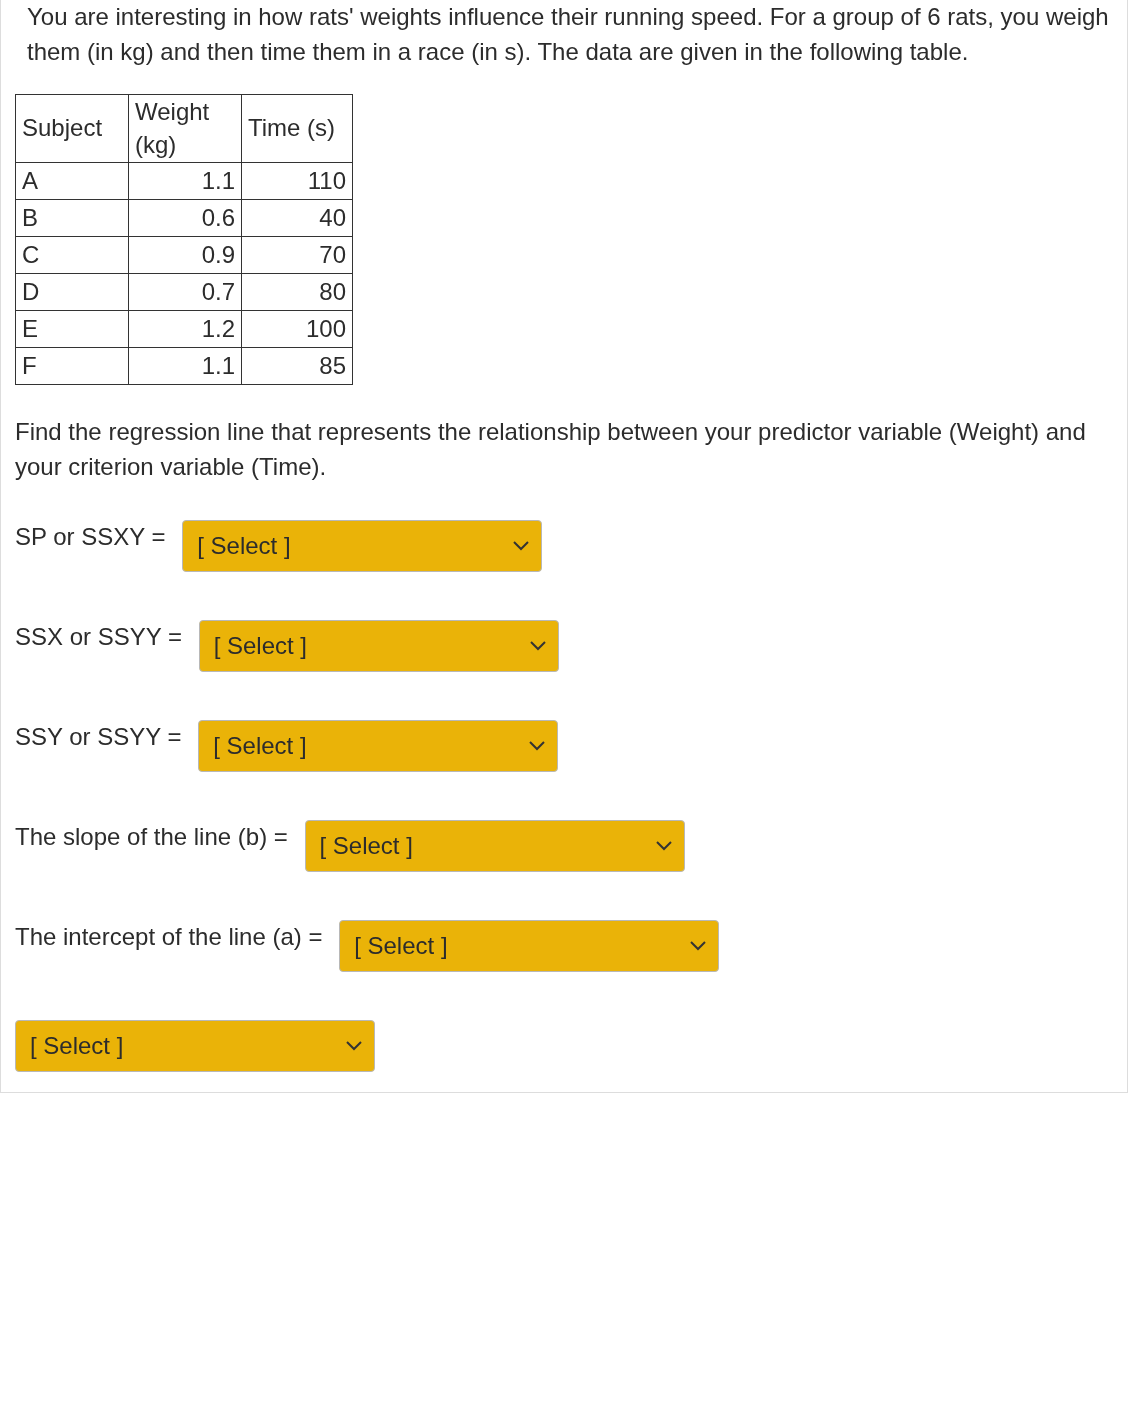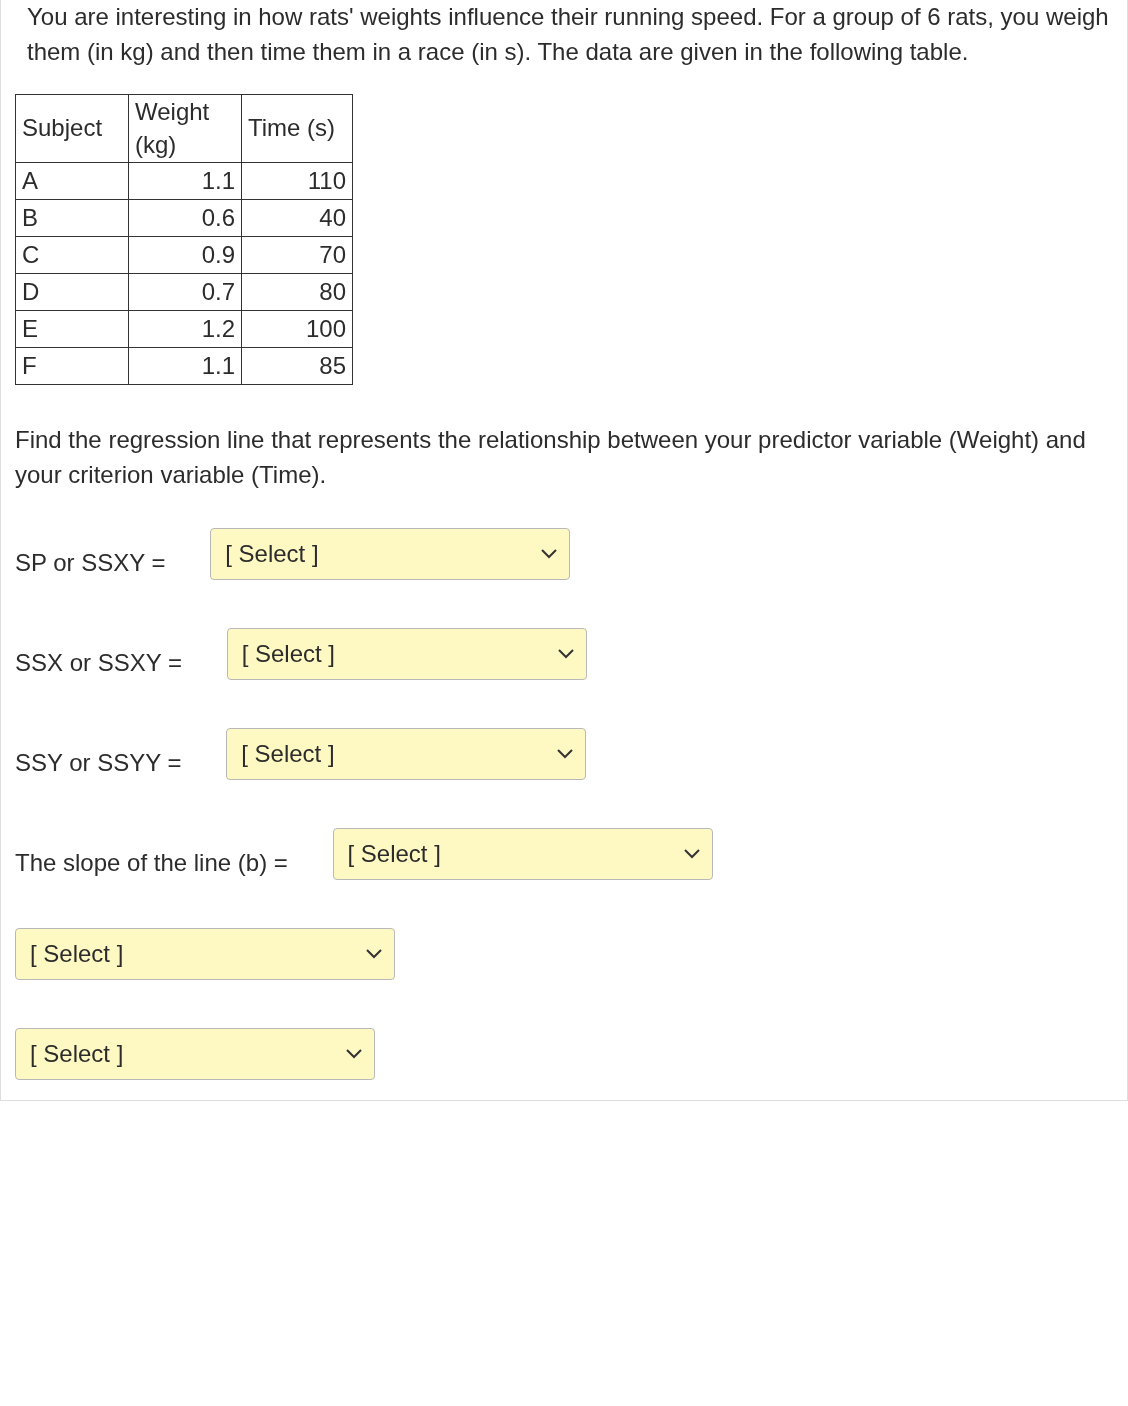--- a/index.html
+++ b/index.html
@@ -17,21 +17,21 @@
     padding: 0 14px 20px 14px;
     border: 1px solid #ddd;
     border-top: none;
   }
   p.intro {
     margin: 0 0 24px 12px;
     padding-top: 0;
   }
   table.data {
     border-collapse: collapse;
-    margin-bottom: 38px;
+    margin-bottom: 30px;
   }
   table.data th, table.data td {
     border: 1px solid #333;
     padding: 0 6px;
     font-weight: 400;
     font-size: 24px;
     line-height: 1.4;
     vertical-align: middle;
     height: 36px;
   }
@@ -41,35 +41,34 @@
   table.data th.hdr-subject { width: 100px; }
   table.data th.hdr-weight  { width: 100px; }
   table.data th.hdr-time    { width: 98px; }
   table.data td.subject { text-align: left; }
   table.data td.num     { text-align: right; }
   p.find {
     margin: 8px 0 36px 0;
   }
   .qrow {
     display: flex;
-    align-items: flex-end;
+    align-items: flex-start;
     margin-bottom: 48px;
-    gap: 28px;
   }
   .qlabel {
     margin-right: 10px;
     white-space: pre;
   }
   .selectwrap {
     position: relative;
     display: inline-flex;
     align-items: center;
     border: 1px solid #b8b8b8;
     border-radius: 4px;
-    background: #fef9c3;
+    background: #eab308;
     height: 52px;
     box-sizing: border-box;
     padding: 0 40px 0 14px;
     font-size: 24px;
     color: #2c2c2c;
     cursor: pointer;
   }
   .selectwrap .placeholder {
     color: #2c2c2c;
   }
@@ -147,21 +146,21 @@
       <span class="placeholder">[ Select ]</span>
       <span class="chev">
         <svg width="16" height="10" viewBox="0 0 16 10">
             <path d="M1 1l7 7 7-7" fill="none" stroke="#333" stroke-width="2"></path>
           </svg>
       </span>
     </div>
   </div>
 
   <div class="qrow">
-    <span class="qlabel">SSX or SSXY = </span>
+    <span class="qlabel">SSX or SSYY = </span>
     <div class="selectwrap w-360">
       <span class="placeholder">[ Select ]</span>
       <span class="chev">
         <svg width="16" height="10" viewBox="0 0 16 10">
             <path d="M1 1l7 7 7-7" fill="none" stroke="#333" stroke-width="2"></path>
           </svg>
       </span>
     </div>
   </div>
 
@@ -183,20 +182,21 @@
       <span class="placeholder">[ Select ]</span>
       <span class="chev">
         <svg width="16" height="10" viewBox="0 0 16 10">
             <path d="M1 1l7 7 7-7" fill="none" stroke="#333" stroke-width="2"></path>
           </svg>
       </span>
     </div>
   </div>
 
   <div class="qrow">
+    <span class="qlabel">The intercept of the line (a) = </span>
     <div class="selectwrap w-380">
       <span class="placeholder">[ Select ]</span>
       <span class="chev">
         <svg width="16" height="10" viewBox="0 0 16 10">
             <path d="M1 1l7 7 7-7" fill="none" stroke="#333" stroke-width="2"></path>
           </svg>
       </span>
     </div>
   </div>
 

